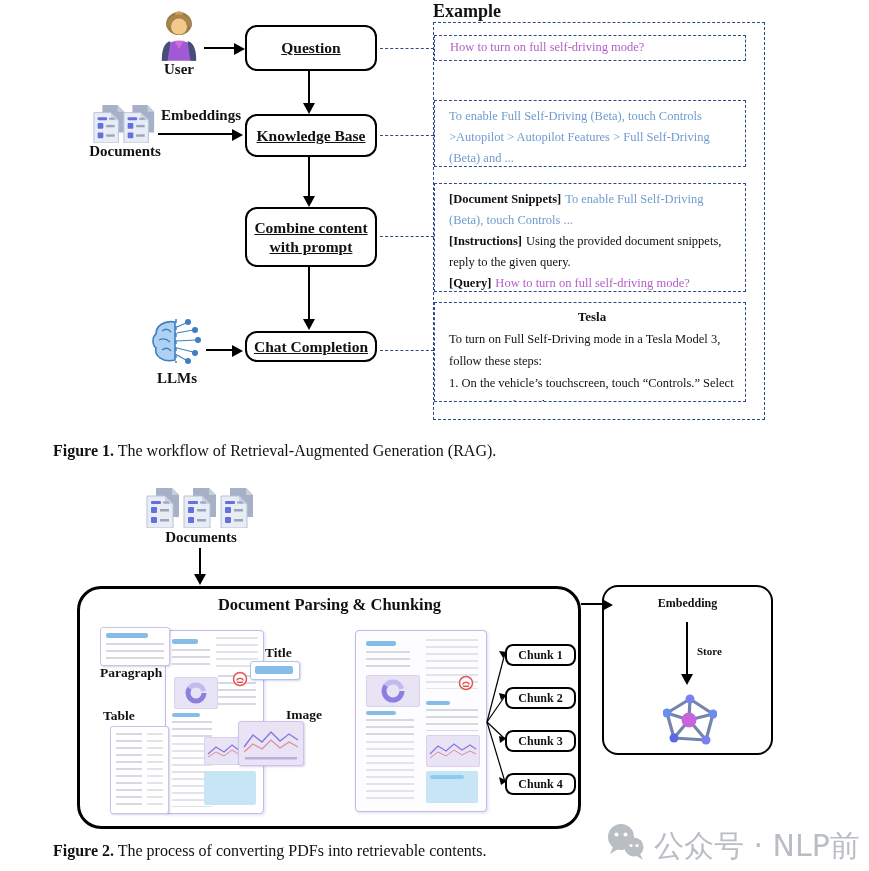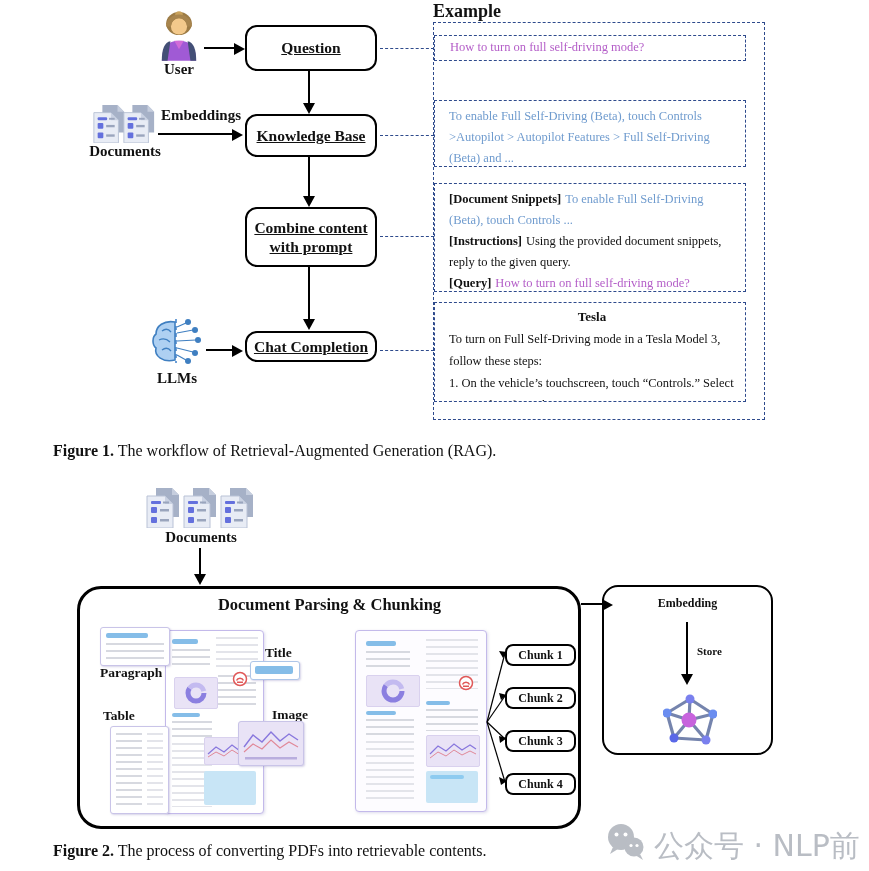--- a/index.html
+++ b/index.html
@@ -254,21 +254,21 @@
     <div class="callout" style="left:250px;top:661px;width:48px;height:17px;border-color:#aec6e8;">
       <div class="bbar" style="left:4px;top:4px;width:38px;height:8px;"></div>
     </div>
 
     <div class="minilabel" style="left:103px;top:708px;">Table</div>
     <div class="callout" style="left:110px;top:726px;width:57px;height:86px;">
       <div class="lines" style="left:5px;top:6px;width:26px;height:72px;"></div>
       <div class="lines-lt" style="left:36px;top:6px;width:16px;height:72px;"></div>
     </div>
 
-    <div class="minilabel" style="left:272px;top:707px;">Image</div>
+    <div class="minilabel" style="left:266px;top:707px;padding-left:20px;">Image</div>
     <div class="callout" style="left:238px;top:721px;width:64px;height:43px;background:#e9e3f6;">
       <svg width="64" height="43" viewBox="0 0 64 43">
         <polyline points="5,25 14,13 23,20 32,10 41,19 50,12 59,18" fill="none" stroke="#8877dd" stroke-width="1.4"></polyline>
         <polyline points="5,30 14,22 23,27 32,18 41,26 50,20 59,25" fill="none" stroke="#e08898" stroke-width="1.1"></polyline>
         <rect x="6" y="35" width="52" height="2.5" fill="#b9aede"></rect>
       </svg>
     </div>
 
     <div class="page" style="left:355px;top:630px;width:130px;height:180px;background:#fdfcff;">
       <div class="bbar" style="left:10px;top:10px;width:30px;height:5px;"></div>

